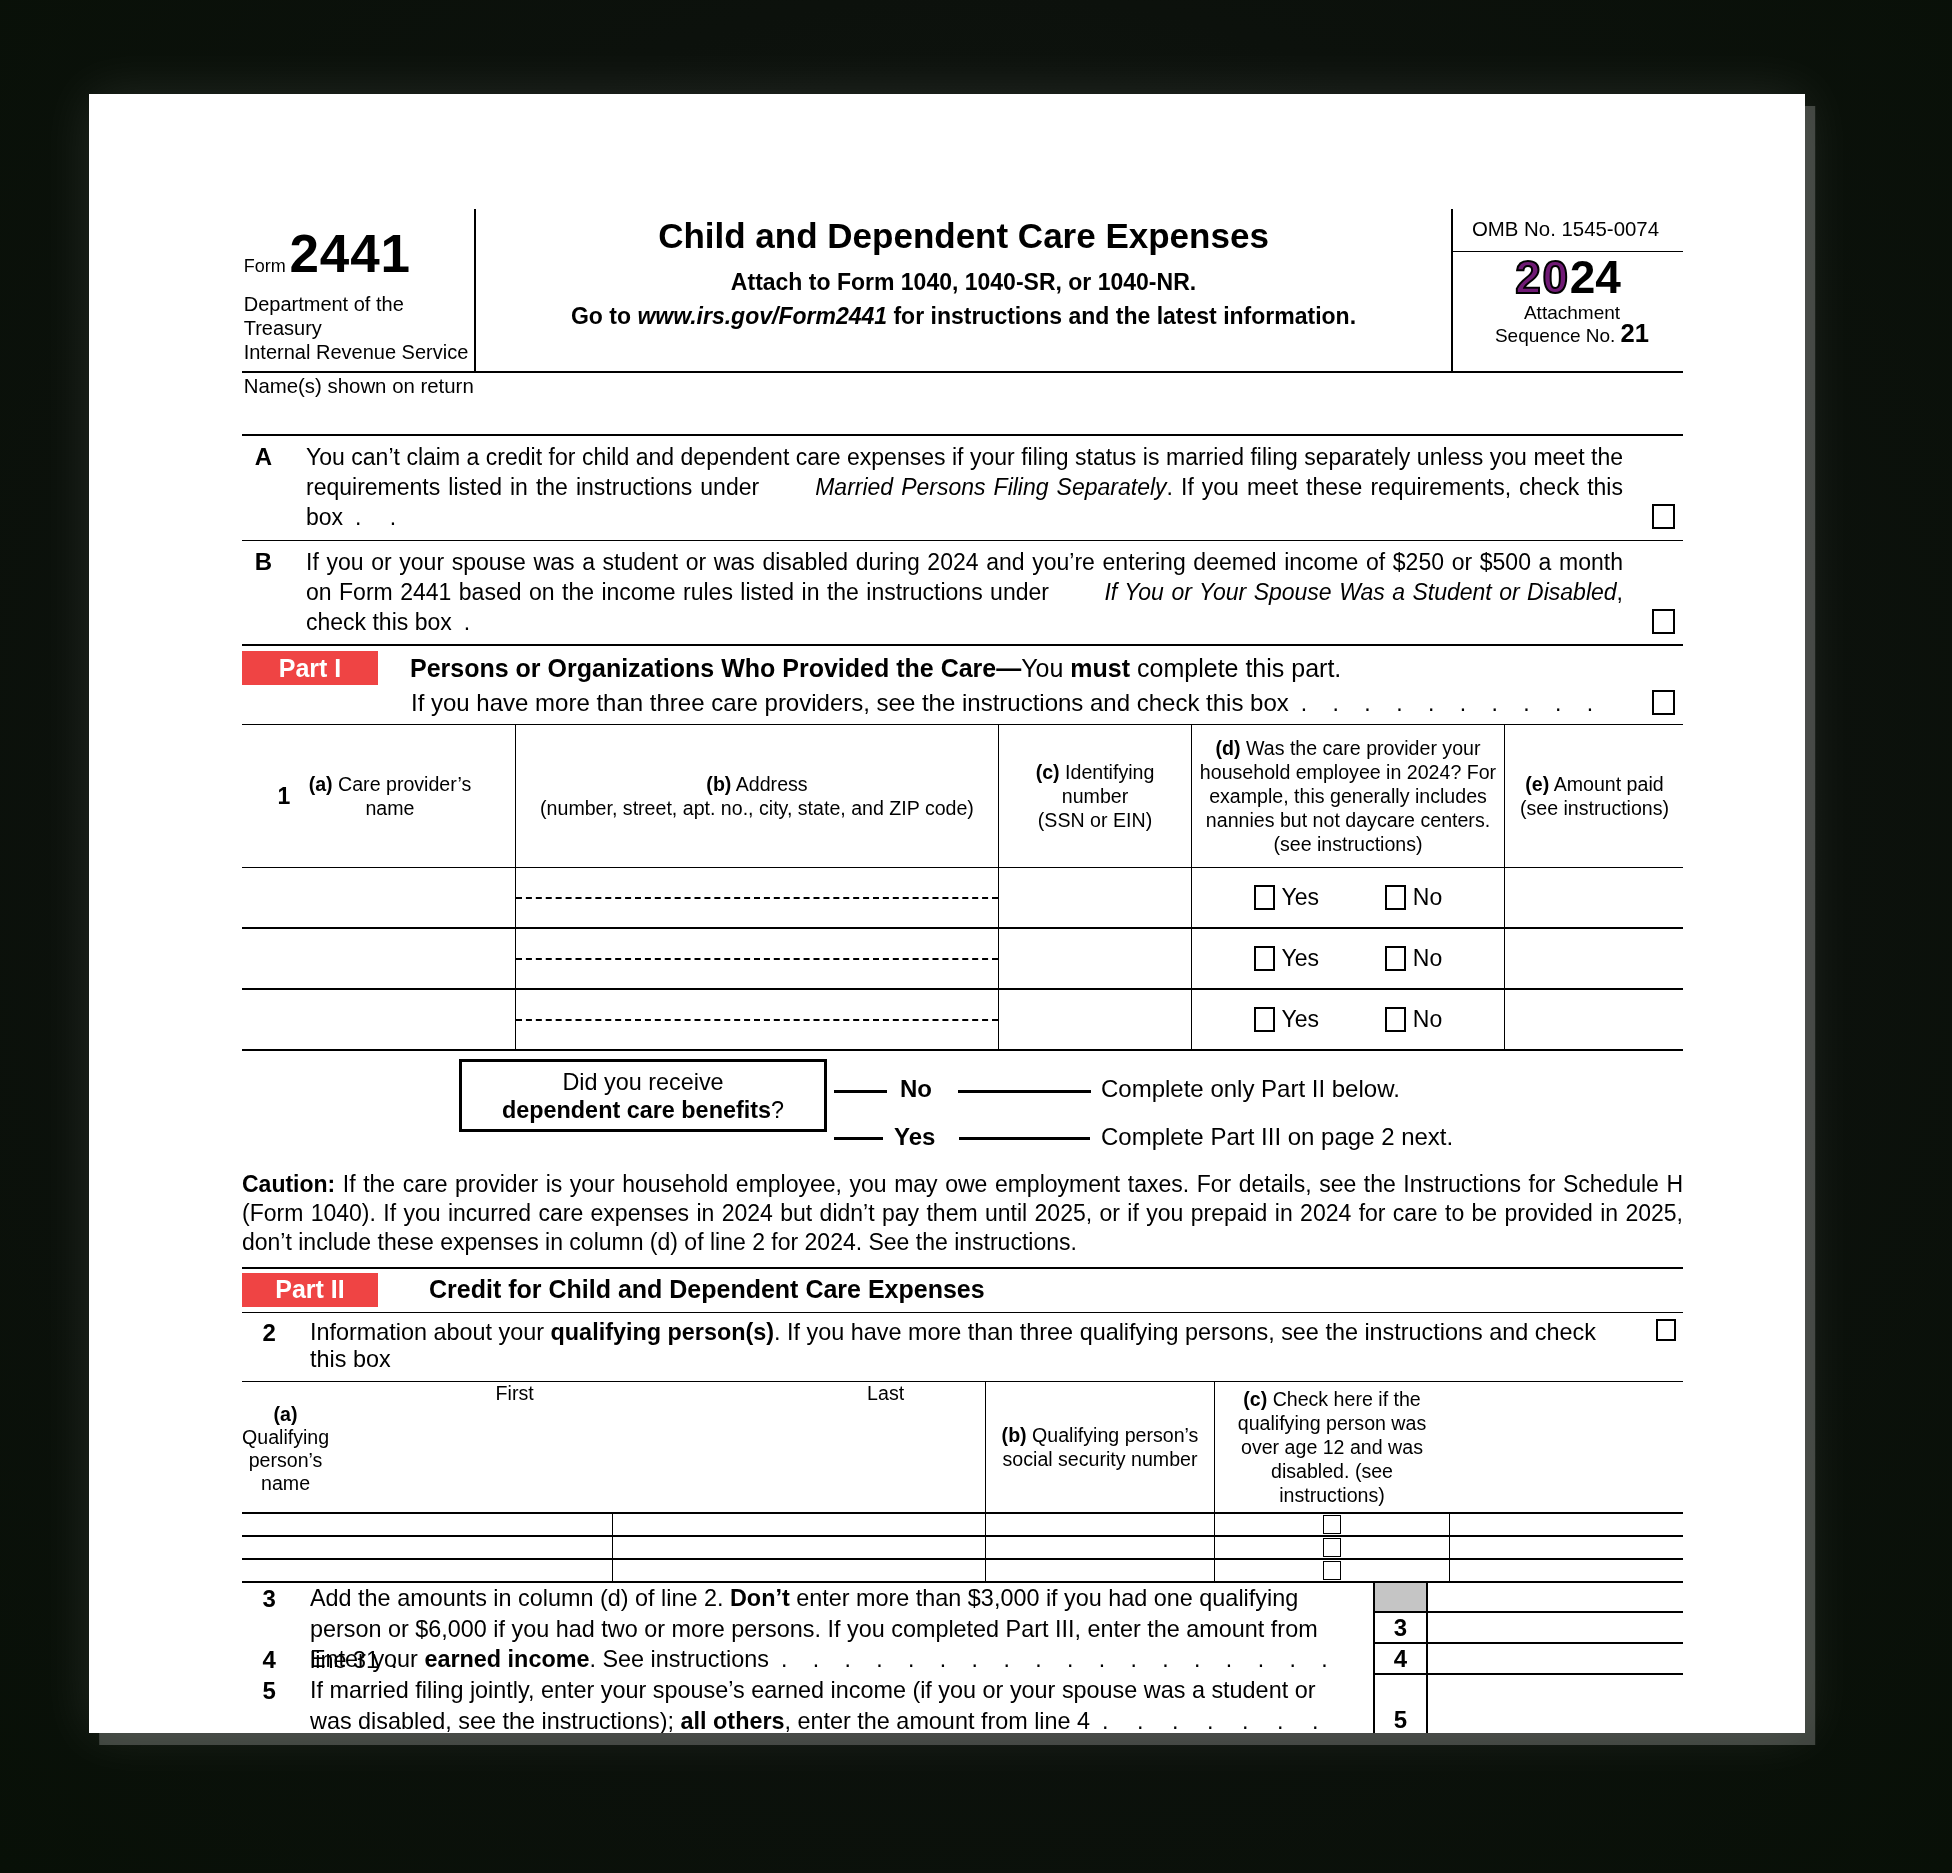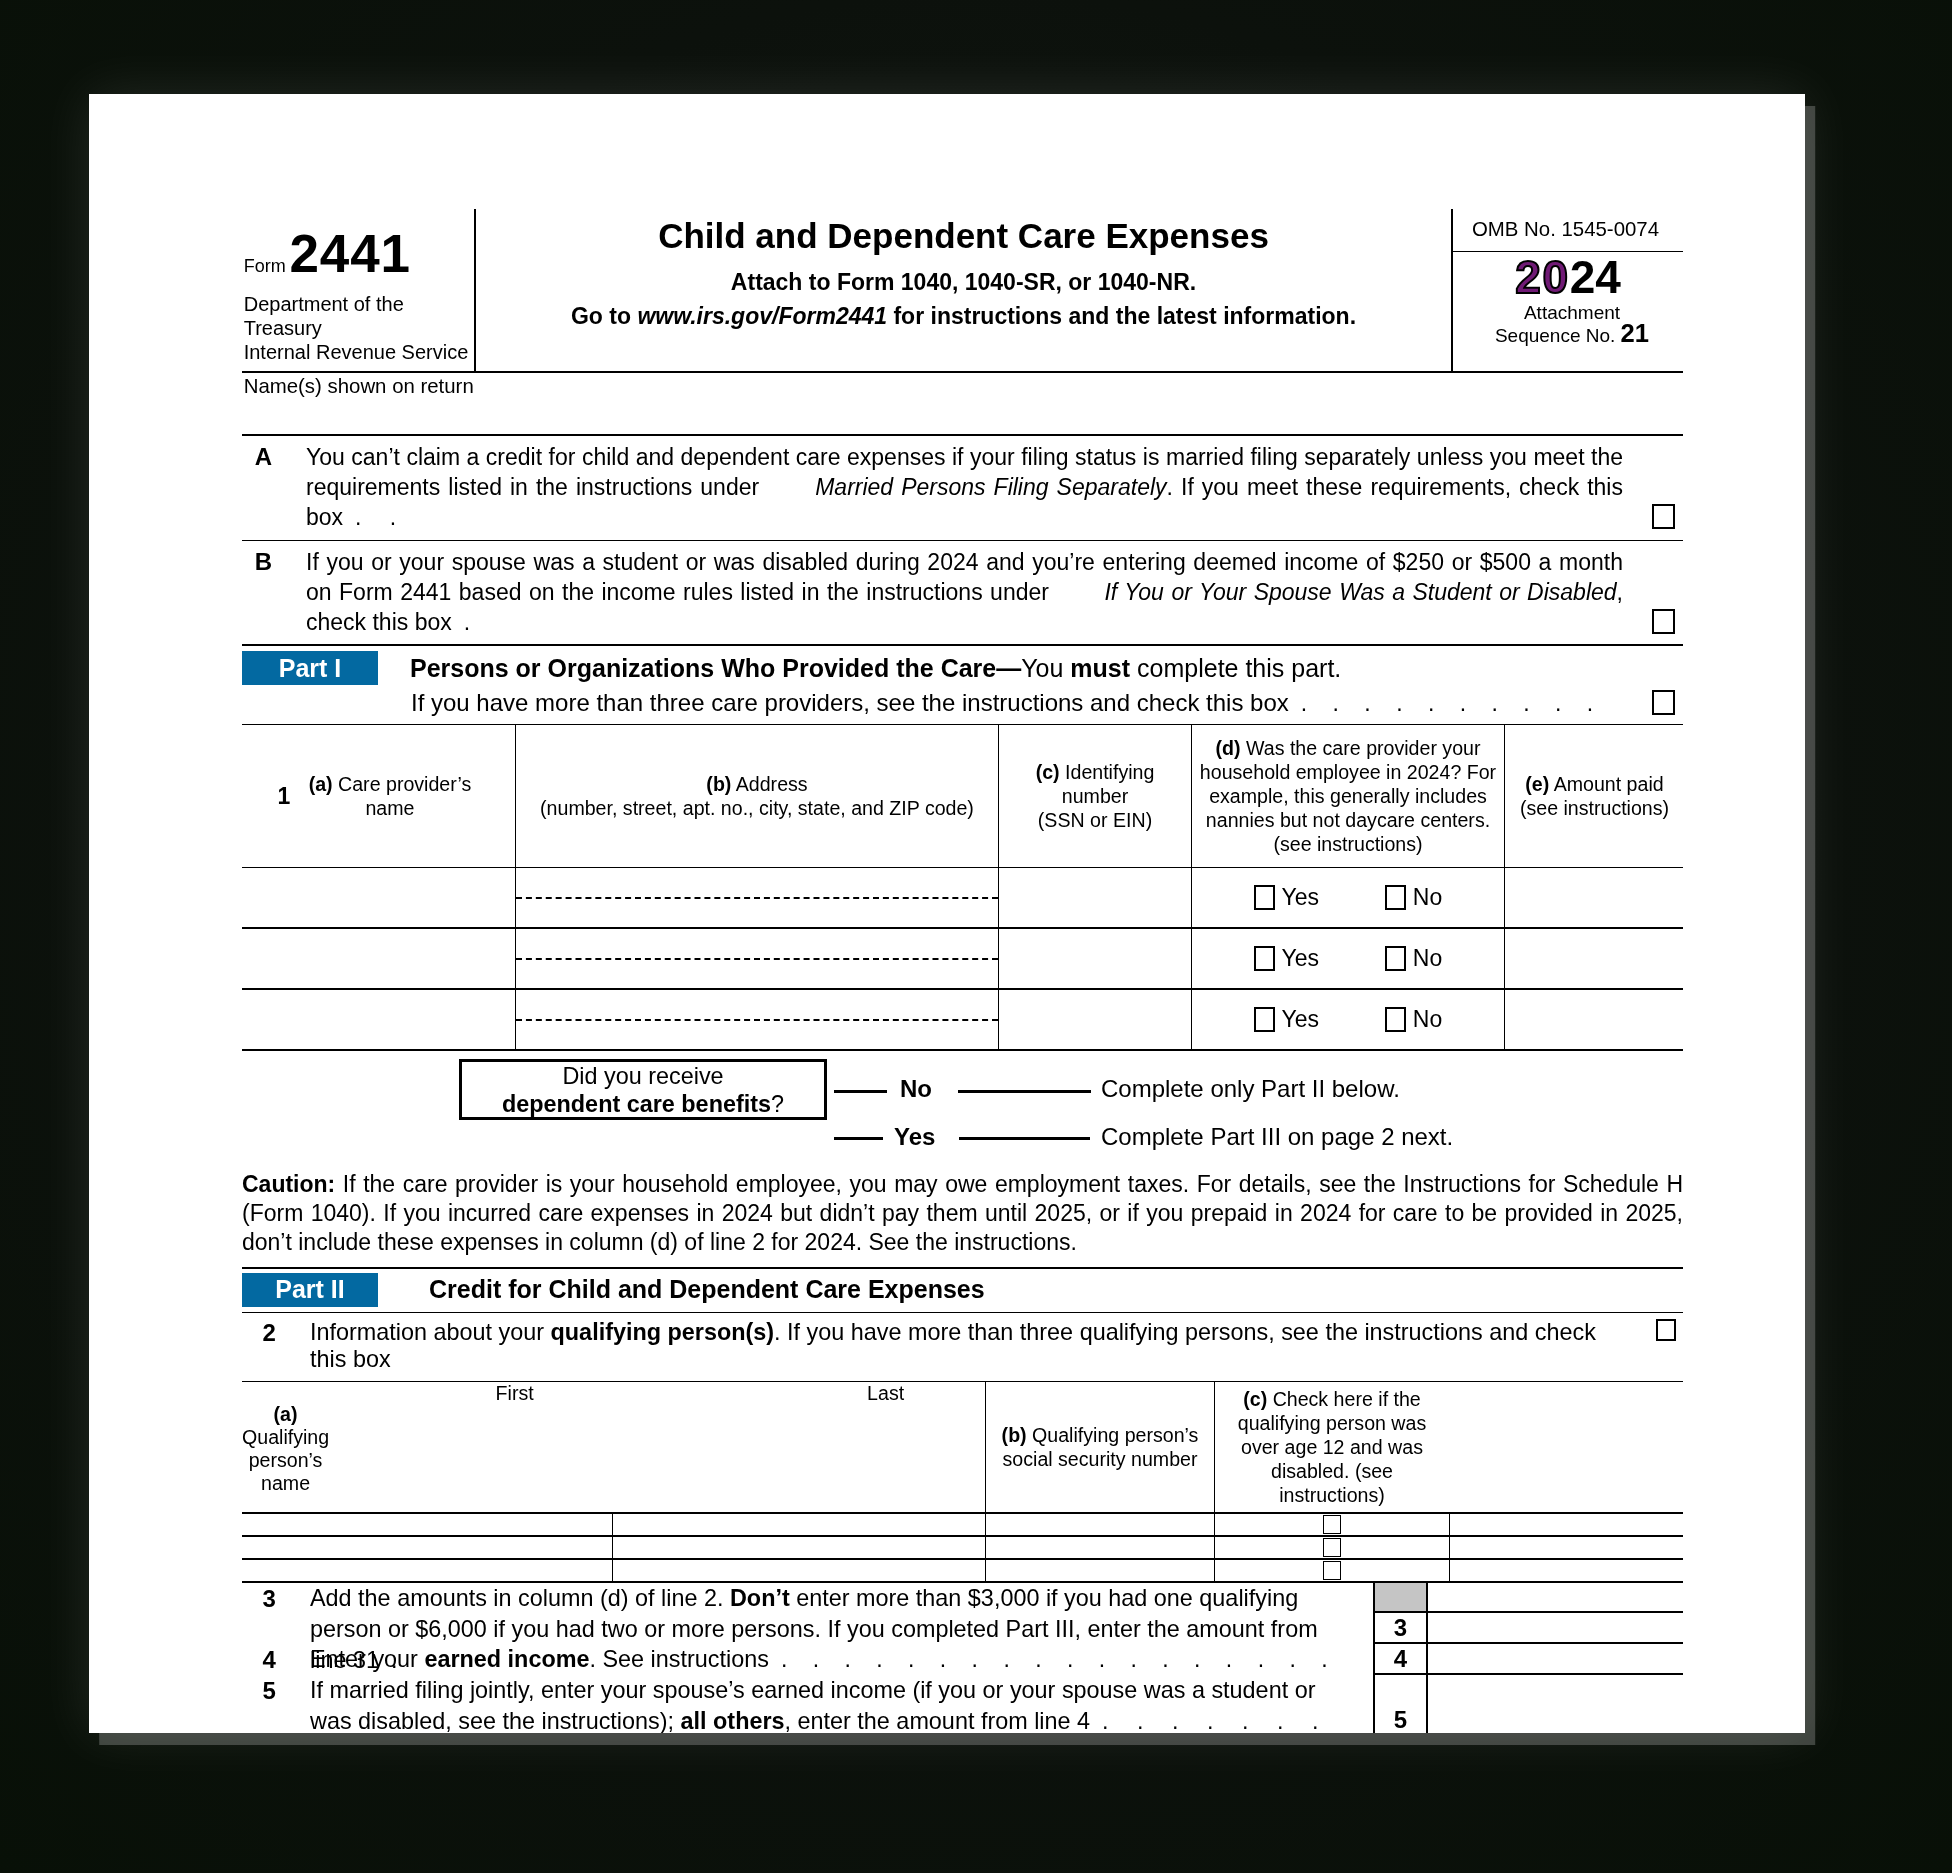--- a/index.html
+++ b/index.html
@@ -50,21 +50,21 @@
   .notice.thick { border-bottom:2.6px solid #000; }
   .nletter { position:absolute; left:12.8px; top:6px; font-weight:bold; font-size:24px; }
   .it { font-style:italic;margin-left:48px; }
   .cbx { width:23px; height:25px; border:2.1px solid #000; background:#fff; }
   .cb-abs { position:absolute; right:8.5px; bottom:10.2px; }
   .sp-dots { word-spacing:22px; padding-left:12px; white-space:nowrap; }
 
   
   .part-head { position:relative; border-bottom:1.7px solid #000; padding:5.1px 0 6.8px; }
   .prow1 { display:flex; align-items:center; }
-  .plabel { background:#0369a1; color:#fff; font-weight:bold; font-size:25px;
+  .plabel { background:#ef4444; color:#fff; font-weight:bold; font-size:25px;
             width:136px; height:34px; display:flex; align-items:center; justify-content:center; flex:none; }
   .ptitle { margin-left:32px; font-size:25px; }
   .prow2 { display:flex; align-items:flex-end; margin-left:169px; margin-top:3.4px; font-size:24px; }
   .leader { flex:1; overflow:hidden; white-space:nowrap; font-size:23px; word-spacing:19px;
             padding-left:12px; margin-right:68px; }
   .part2bar { display:flex; align-items:center; border-bottom:1.7px solid #000; padding:4.3px 0 5.1px; }
   .p2title { margin-left:51px; font-size:25px; font-weight:bold; }
 
   
   .p1grid { display:grid; grid-template-columns:273px 483px 193px 313px 180px; }
@@ -77,21 +77,21 @@
   .awrap { max-width:179px; }
   .p1row { height:61px; border-bottom:2.6px solid #000; }
   .pcell { position:relative; }
   .dash { position:absolute; left:0; right:0; top:50%; border-top:2.1px dashed #000; }
   .ynrow { display:flex; align-items:center; justify-content:center; gap:66px; font-size:23px; }
   .yn { display:flex; align-items:center; }
   .cb { width:21px; height:25px; border:2.1px solid #000; background:#fff; margin-right:6.8px; }
 
   
   .flow { position:relative; height:112px; }
-  .qbox { position:absolute; left:217px; top:8.5px; width:368px; height:61px; border:3.4px solid #000;
+  .qbox { position:absolute; left:217px; top:8.5px; width:368px; height:73px; border:3.4px solid #000;
           display:flex; flex-direction:column; align-items:center; justify-content:center;
           font-size:23.4px; line-height:28px; }
   .hl { position:absolute; height:3.4px; background:#000; }
   .flbl { position:absolute; font-weight:bold; font-size:24px; }
   .ftxt { position:absolute; font-size:24px; }
 
   
   .caution { font-size:23px; line-height:29px; text-align:justify; padding:7.7px 0 9.4px;
              border-bottom:2.6px solid #000; }
 

